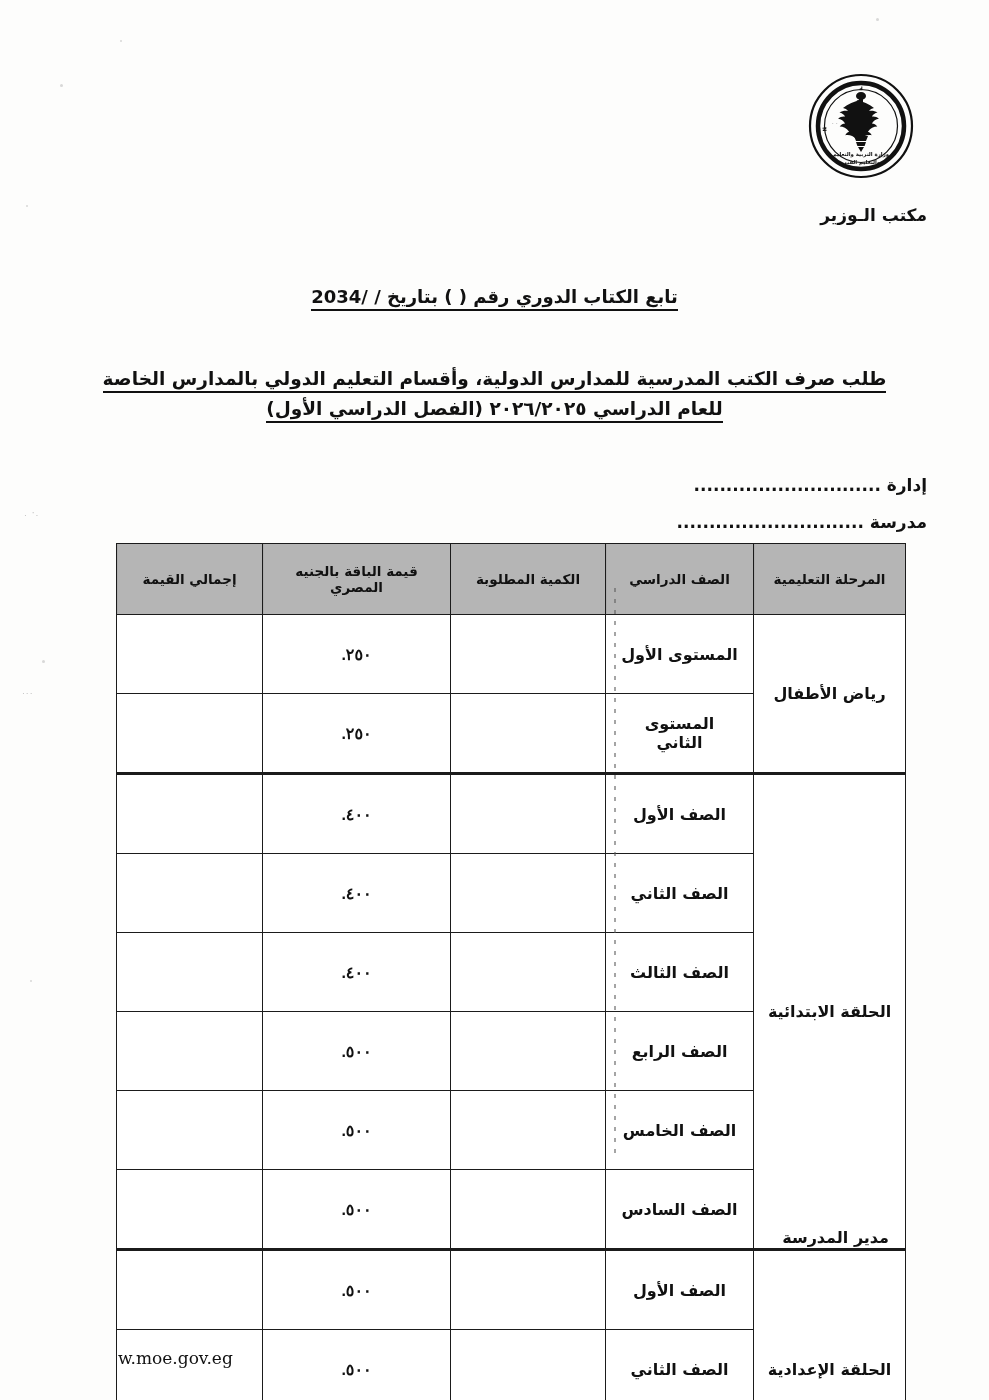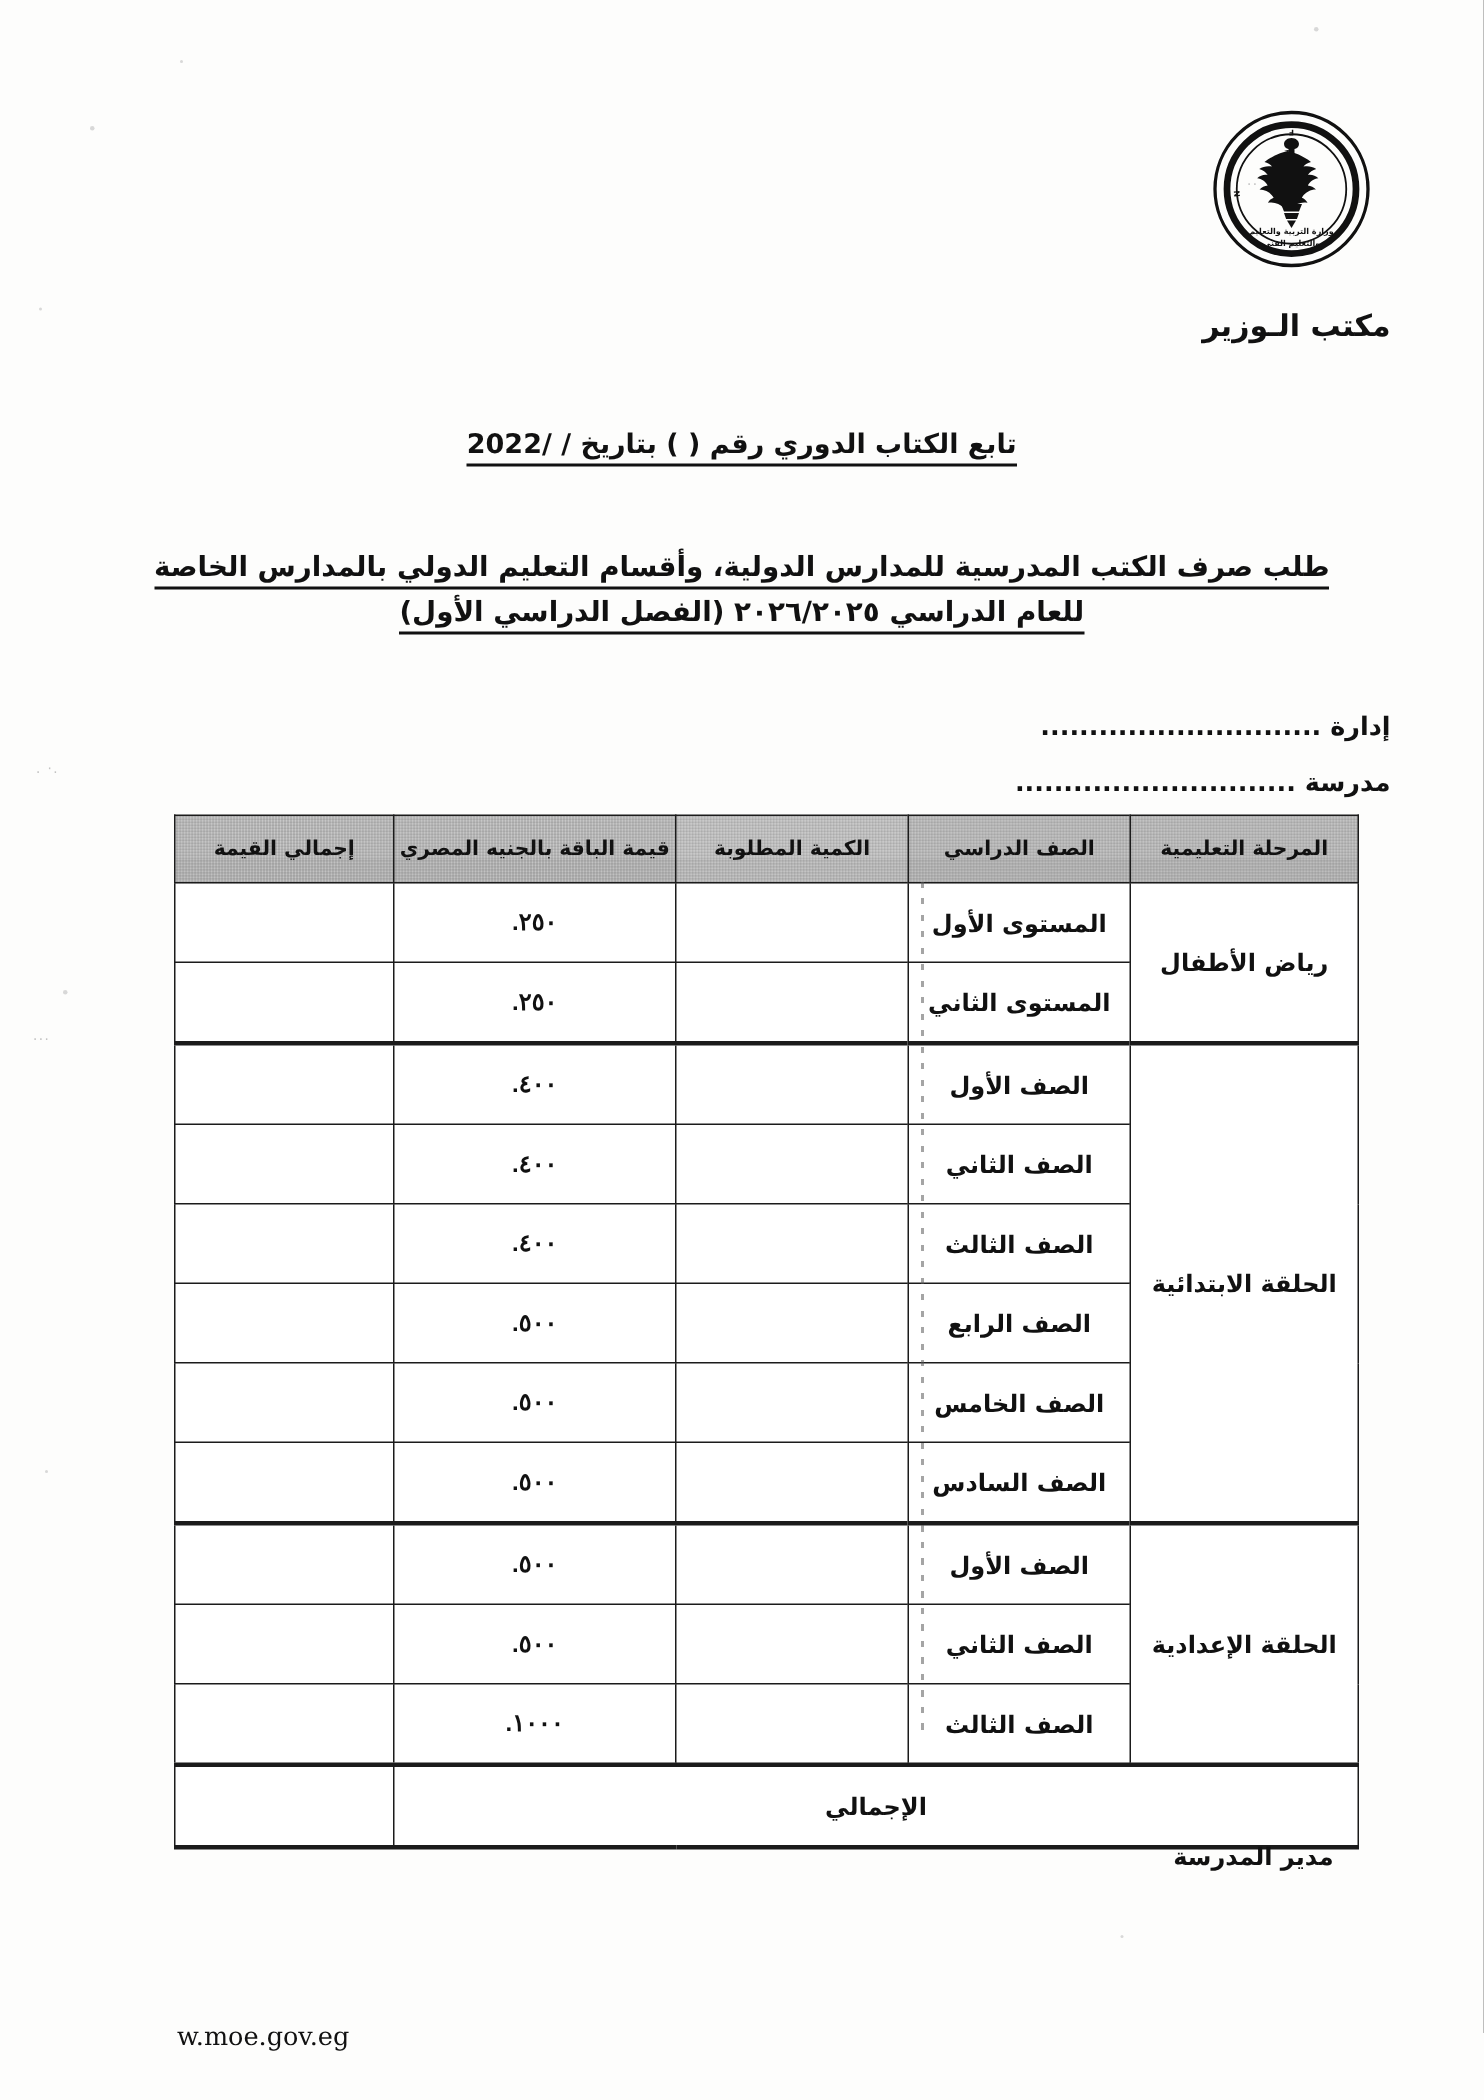--- a/index.html
+++ b/index.html
@@ -49,21 +49,21 @@
     width: 108px;
     height: 108px;
     margin: 0 auto;
   }
   .seal svg { display: block; }
 
   .office-label {
     position: absolute;
     top: 205px;
     right: 62px;
-    font-size: 20px;
+    font-size: 17px;
     font-weight: bold;
     letter-spacing: -0.5px;
   }
 
   
   .page-no {
     position: absolute;
     top: 252px;
     left: 0; right: 0;
     text-align: center;
@@ -144,21 +144,21 @@
     border-collapse: collapse;
     table-layout: fixed;
   }
   table.sheet th,
   table.sheet td {
     border: 1.5px solid #1b1b1b;
     text-align: center;
     vertical-align: middle;
     font-size: 16px;
     font-weight: bold;
-    padding: 0;
+    padding: 13px;
     background: #fff;
   }
   table.sheet thead th {
     height: 44px;
     font-size: 13.5px;
     background: #c9c9c9;
     background-image:
       repeating-linear-gradient(0deg, rgba(0,0,0,.10) 0 1px, transparent 1px 2px),
       repeating-linear-gradient(90deg, rgba(0,0,0,.10) 0 1px, transparent 1px 2px);
     letter-spacing: -0.3px;
@@ -279,21 +279,21 @@
           <textPath href="#arcBottom" startOffset="5%">EDUCATION AND TECHNICAL EDUCATION</textPath>
         </text>
       </svg>
     </div>
   </div>
 
   <div class="office-label">مكتب الـوزير</div>
 
 
   <div class="circ-line">
-    <span>تابع الكتاب الدوري رقم (     ) بتاريخ   /   /2022</span>
+    <span>تابع الكتاب الدوري رقم (     ) بتاريخ   /   /2034</span>
   </div>
 
 
   <div class="title1">
     <span>طلب صرف الكتب المدرسية للمدارس الدولية، وأقسام التعليم الدولي بالمدارس الخاصة</span>
   </div>
   <div class="title2">
     <span>للعام الدراسي ٢٠٢٦/٢٠٢٥ (الفصل الدراسي الأول)</span>
   </div>
 

